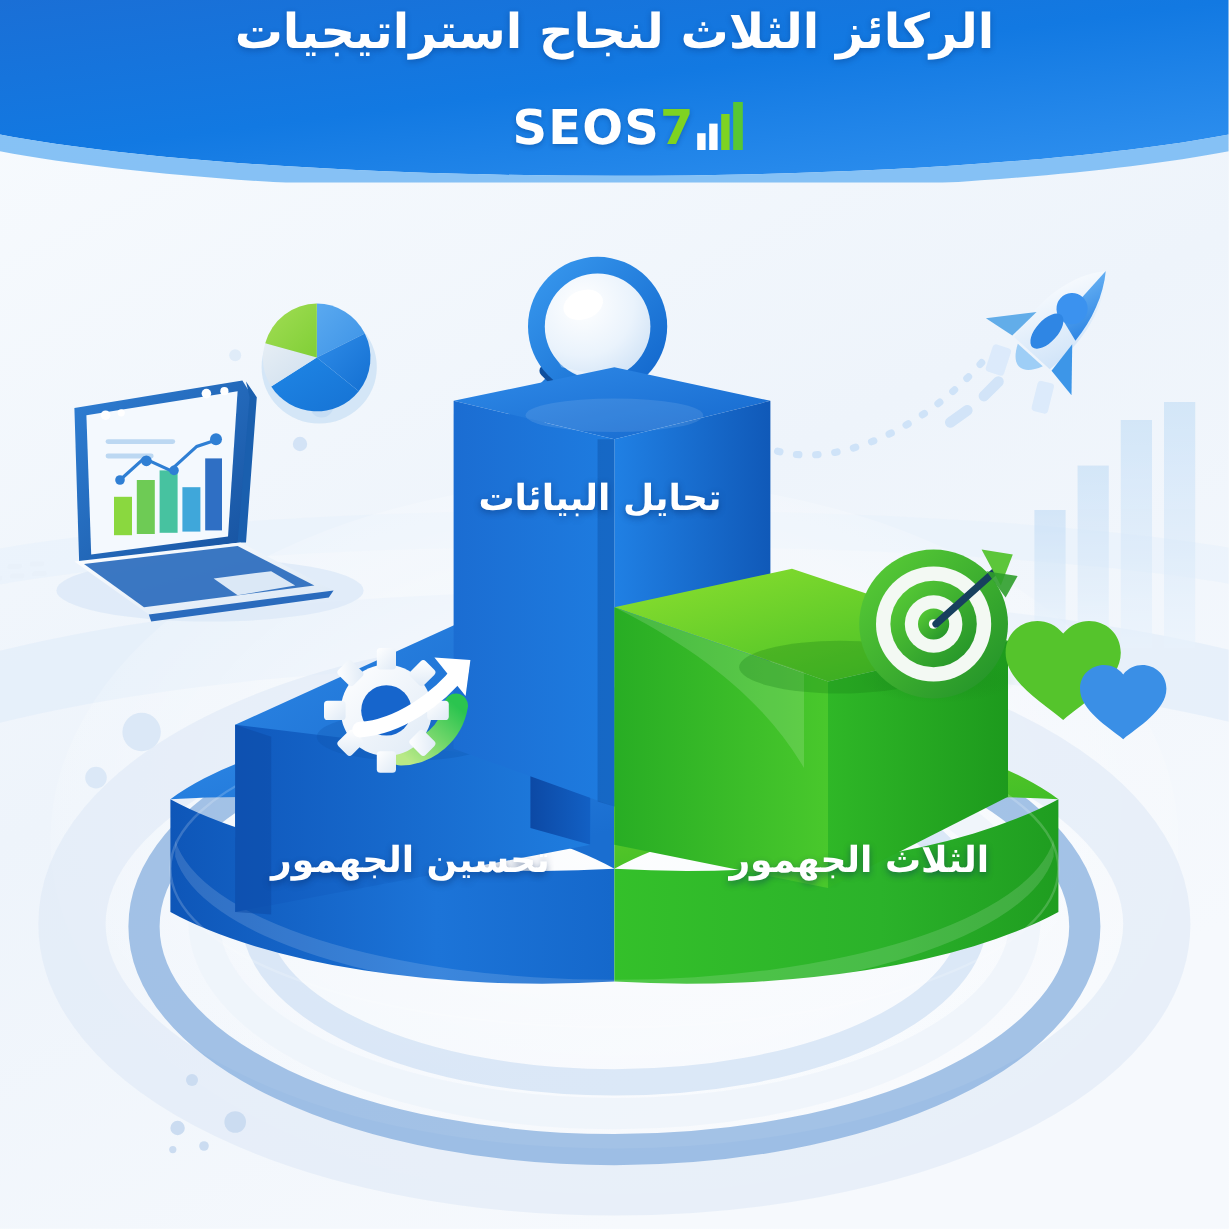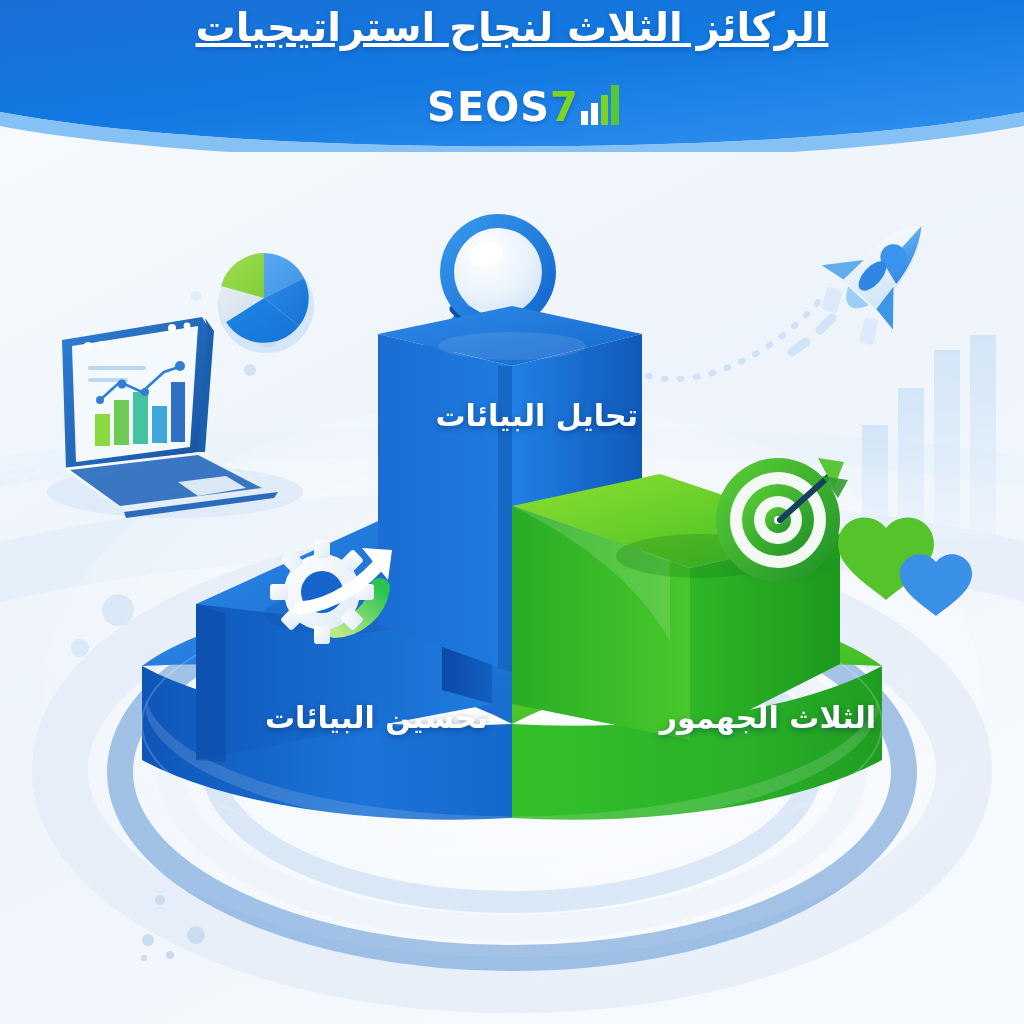--- a/index.html
+++ b/index.html
@@ -8,32 +8,32 @@
          background:linear-gradient(160deg,#f7fafd 0%,#eef4fb 45%,#f4f8fd 100%);}
   #bgsvg,#artsvg{position:absolute;left:0;top:0;width:1024px;height:1024px;}
   #artsvg{pointer-events:none;}
 
   
   #header{position:absolute;left:0;top:0;width:1024px;height:152px;overflow:hidden;}
   #header .hdrsvg{position:absolute;left:0;top:0;width:1024px;height:152px;}
   #title{position:absolute;left:0;top:4px;width:1024px;text-align:center;
          color:#ffffff;font-size:40px;font-weight:bold;line-height:1.15;
          direction:rtl;letter-spacing:0px;
-         text-shadow:0 2px 5px rgba(0,40,100,.33);text-decoration:underline;}
+         text-shadow:0 2px 5px rgba(0,40,100,.33);}
   #logo{position:absolute;left:0;top:84px;width:1024px;text-align:center;}
   #logo .wrap{display:inline-block;position:relative;}
   #logoText{font-size:40px;font-weight:bold;color:#ffffff;letter-spacing:1px;
             vertical-align:middle;text-shadow:0 2px 4px rgba(0,40,100,.30);margin-left:31px;}
   #logoSeven{font-size:40px;font-weight:bold;color:#7ed321;vertical-align:middle;
              text-shadow:0 2px 4px rgba(0,40,100,.30);}
   #logoBars{display:inline-block;vertical-align:middle;margin-left:2px;}
 
   
   .plabel{position:absolute;color:#fff;font-weight:bold;direction:rtl;
-          white-space:nowrap;text-shadow:0 2px 6px rgba(0,35,90,.45);}
+          text-align:center;white-space:nowrap;text-shadow:0 2px 6px rgba(0,35,90,.45);}
   #lblTop{left:362px;top:398px;width:276px;font-size:30px;}
   #lblLeft{left:196px;top:700px;width:292px;font-size:30px;}
   #lblRight{left:556px;top:700px;width:320px;font-size:30px;}
 </style>
 </head>
 <body>
 
 <div id="stage">
 
   <svg id="bgsvg" viewBox="0 0 1024 1024">
@@ -421,16 +421,16 @@
             <rect x="11" y="18" width="7" height="22" fill="#ffffff"></rect>
             <rect x="21" y="10" width="7" height="30" fill="#7ed321"></rect>
             <rect x="31" y="0" width="8" height="40" fill="#57c733"></rect>
           </svg>
         </span>
       </span>
     </div>
   </div>
 
   <div class="plabel" id="lblTop">تحايل البيائات</div>
-  <div class="plabel" id="lblLeft">تحسين البيائات</div>
+  <div class="plabel" id="lblLeft">تحسين الجهمور</div>
   <div class="plabel" id="lblRight">الثلاث الجهمور</div>
 
 </div>
 
 </body></html>

